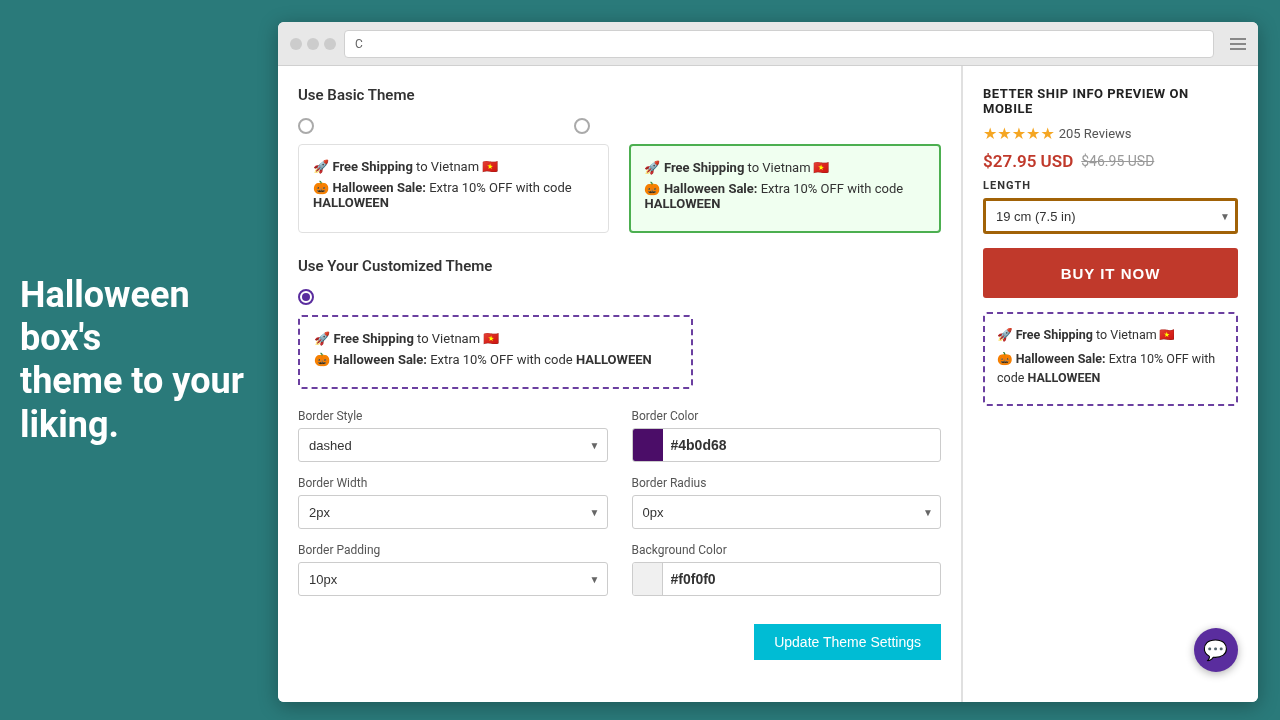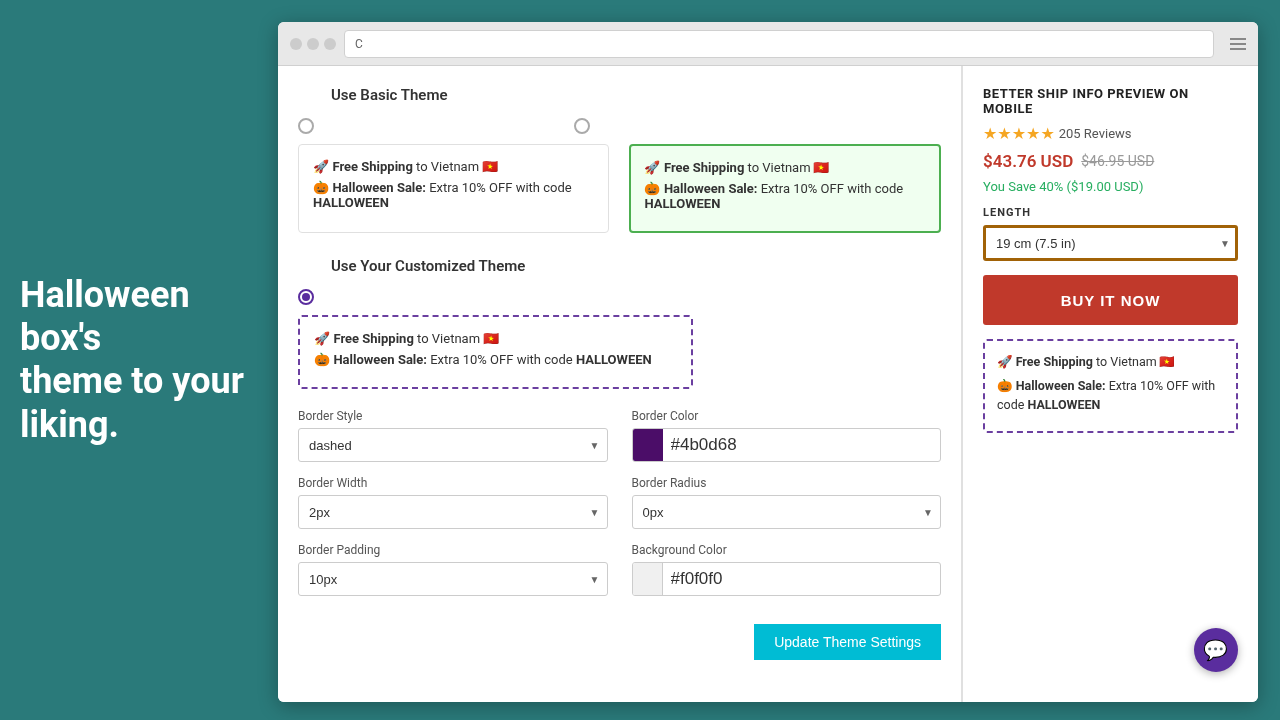--- a/index.html
+++ b/index.html
@@ -100,21 +100,20 @@
       padding: 20px;
       overflow-y: auto;
       border-right: 1px solid #e0e0e0;
     }
 
     .section-title {
       font-size: 15px;
       font-weight: 600;
       color: #333;
       margin-bottom: 14px;
-      margin-left: 33px;
     }
 
     .radio-row {
       display: flex;
       gap: 260px;
       margin-bottom: 10px;
     }
 
     .radio-btn {
       width: 16px;
@@ -242,22 +241,23 @@
       width: 30px;
       height: 100%;
       flex-shrink: 0;
     }
 
     .color-text {
       flex: 1;
       border: none;
       outline: none;
       padding: 0 8px;
-      font-size: 17px;
-      color: #333;
+      font-size: 14px;
+      color: #333;
+      font-weight: bold;
     }
 
     .update-btn {
       background: #00bcd4;
       color: white;
       border: none;
       border-radius: 0;
       padding: 10px 20px;
       font-size: 14px;
       font-weight: 500;
@@ -538,25 +538,24 @@
 
     <div class="right-panel">
       <div class="preview-title">BETTER SHIP INFO PREVIEW ON MOBILE</div>
 
       <div style="display:flex; align-items:center; margin-bottom:6px;">
         <span class="stars">★★★★★</span>
         <span class="reviews">205 Reviews</span>
       </div>
 
       <div class="price-row">
-        <span class="price-current">$43.76 USD</span>
+        <span class="price-current">$27.95 USD</span>
         <span class="price-original">$46.95 USD</span>
       </div>
 
-      <div class="savings">You Save 40% ($19.00 USD)</div>
 
       <div class="length-label">LENGTH</div>
       <div class="length-select-wrap">
         <select class="length-select">
           <option>19 cm (7.5 in)</option>
         </select>
         <span class="select-arrow">▼</span>
       </div>
 
       <button class="buy-btn">BUY IT NOW</button>

